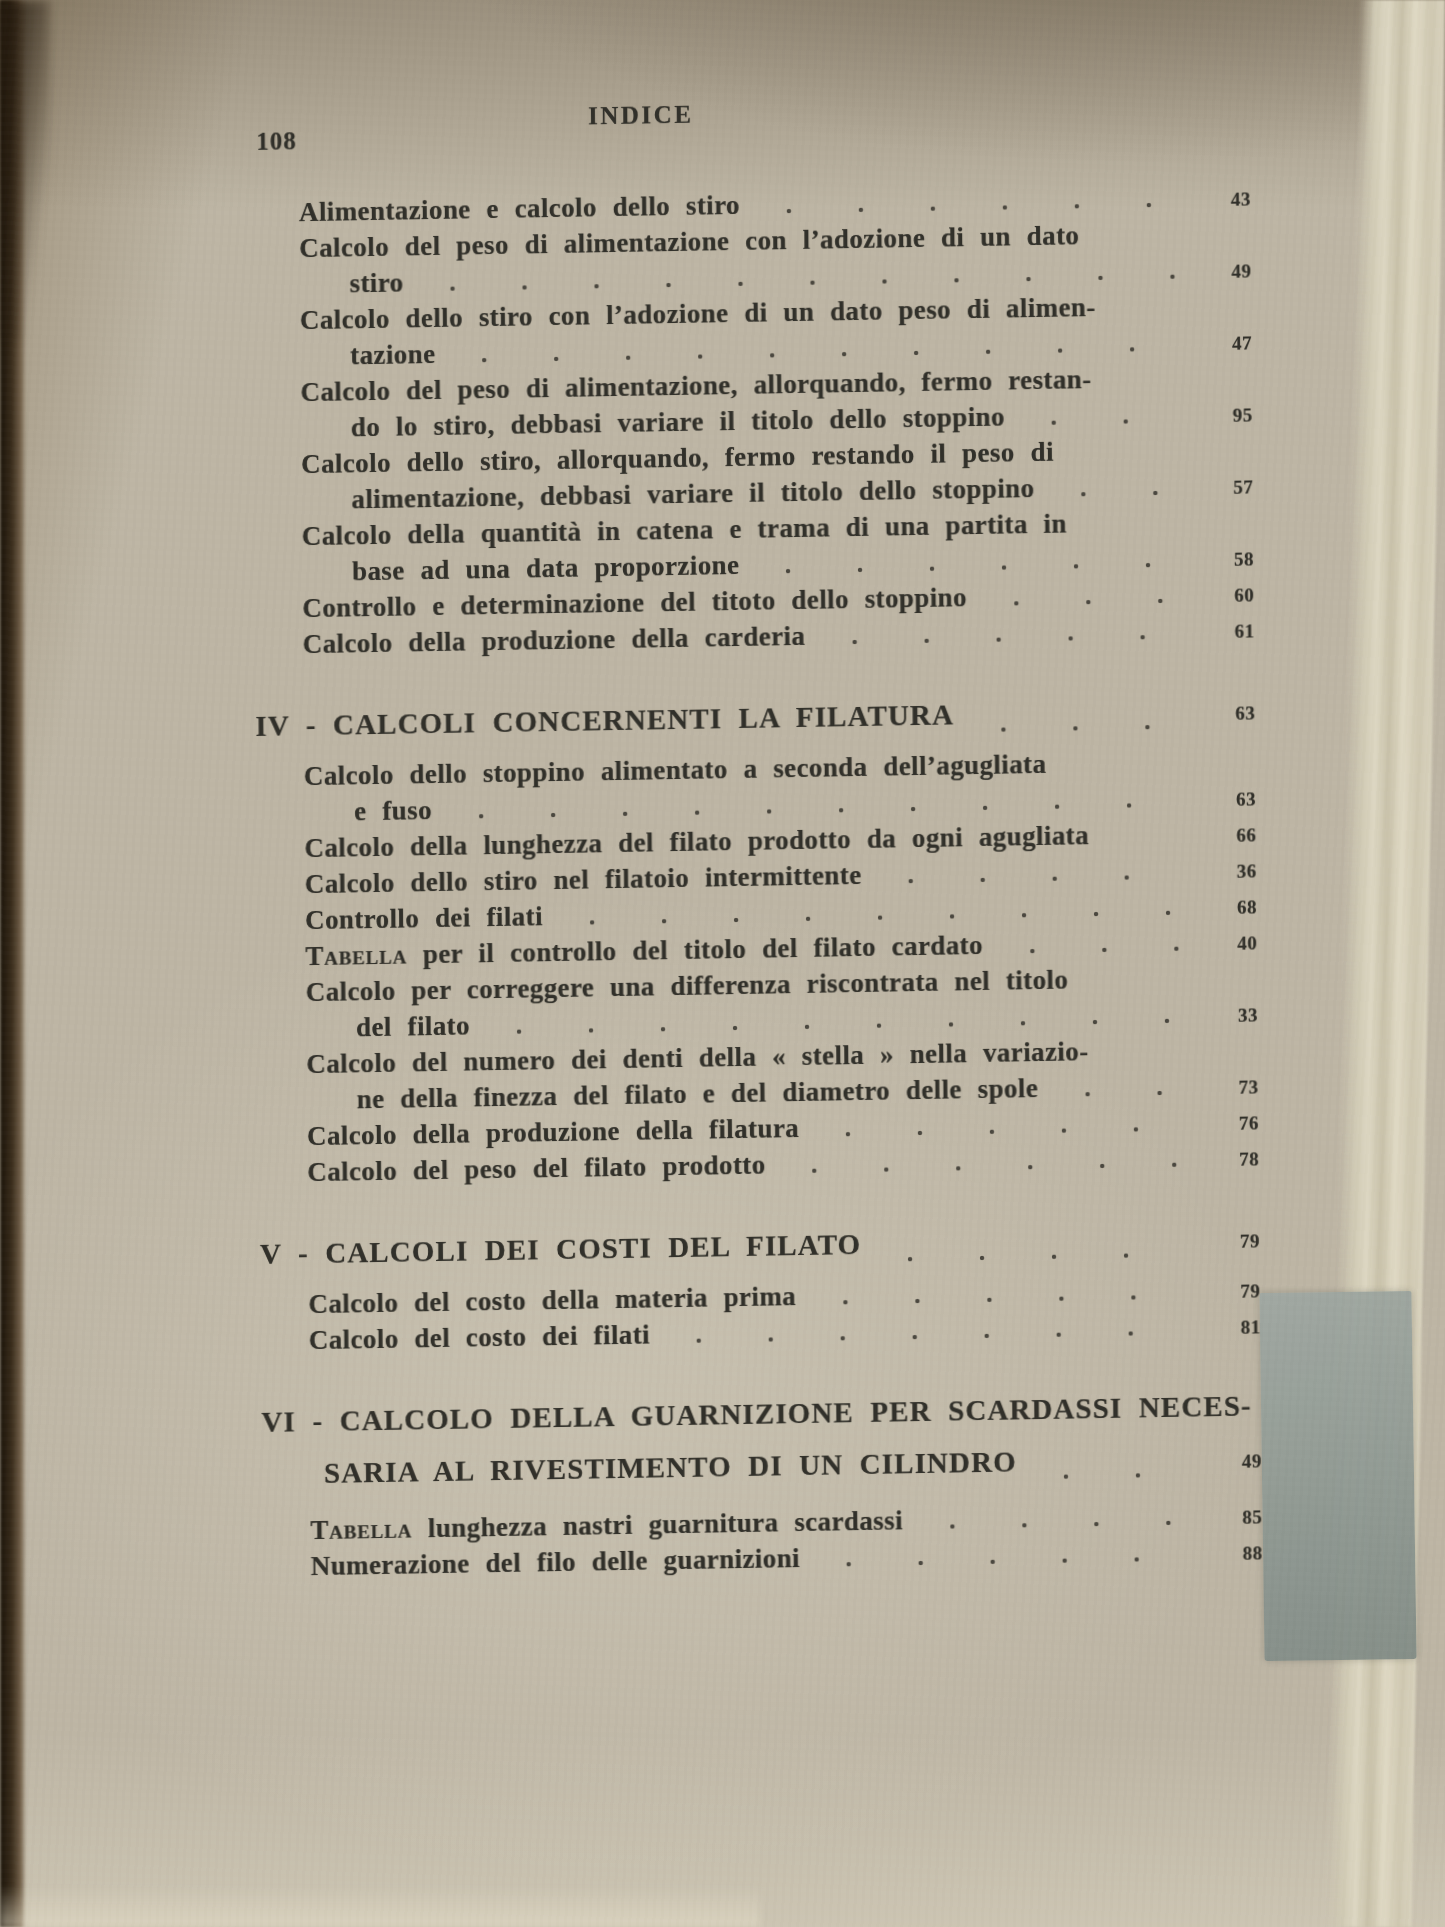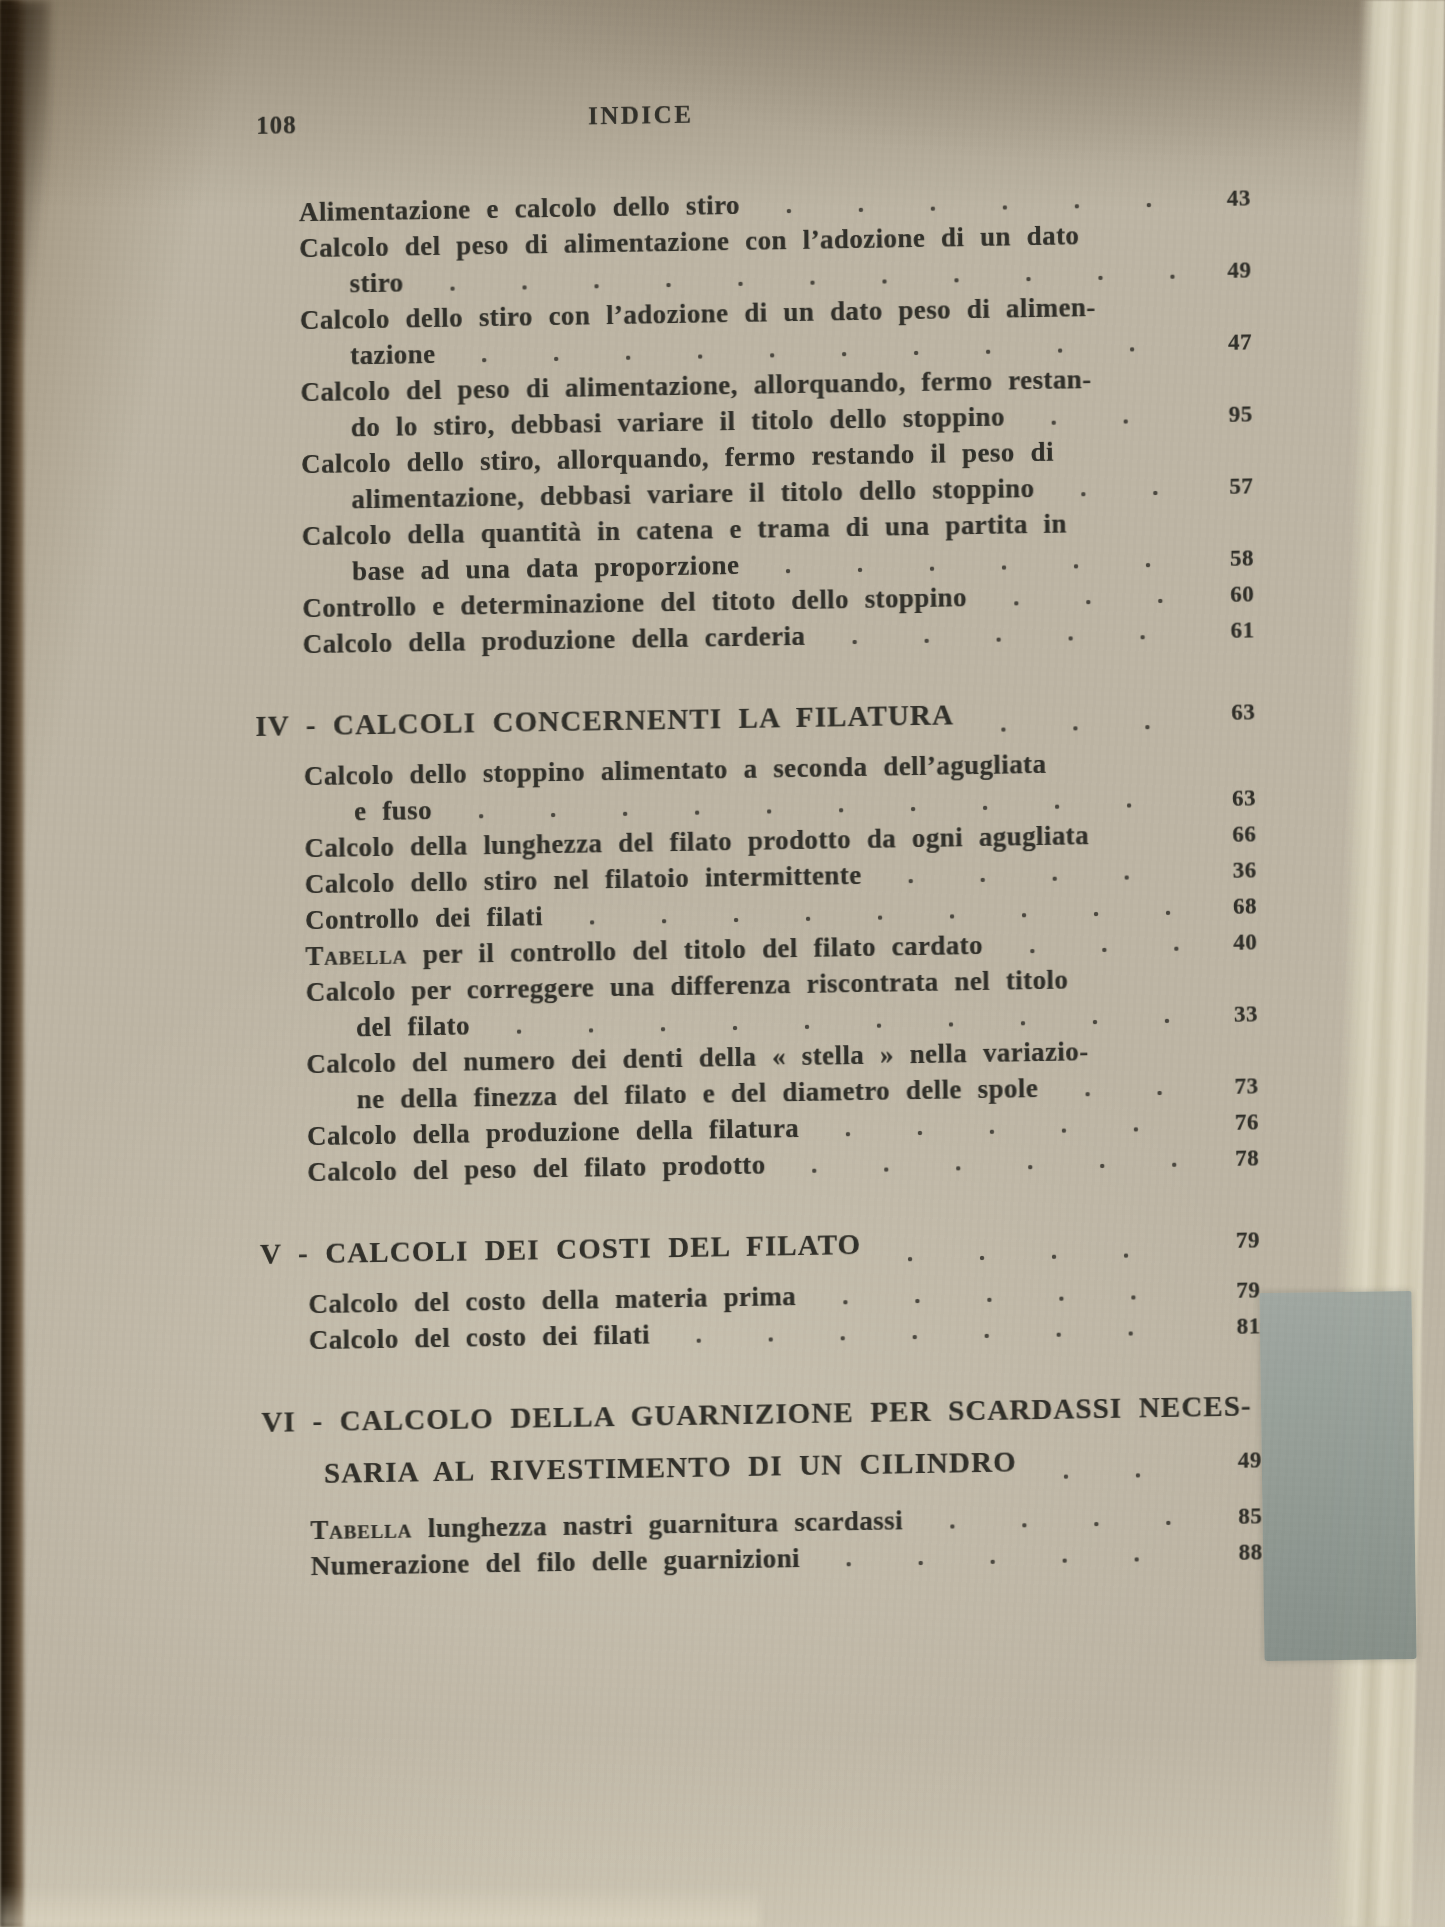--- a/index.html
+++ b/index.html
@@ -38,41 +38,41 @@
     background:linear-gradient(160deg,#a0a8a2,#8d9791 60%,#828c86);
     border-radius:2px 2px 3px 3px;box-shadow:0 0 7px rgba(60,60,55,.28);
     transform:rotate(-0.8deg);opacity:.95;}
   
   .content{position:absolute;left:250px;top:112px;width:1000px;
     color:#31302a;font-weight:700;
     transform:rotate(-0.5deg) skewY(-0.45deg);transform-origin:0 0;
     filter:blur(.2px);
     text-shadow:.3px .4px .7px rgba(44,40,32,.45);}
   .pagehead{position:relative;height:34px;font-size:25px;letter-spacing:1px;}
-  .folio{position:absolute;left:6px;top:0;}
+  .folio{position:absolute;left:6px;top:16px;}
   .running-title{position:absolute;left:338px;top:-4px;letter-spacing:2.5px;}
   .toc{margin-top:52px;}
   .row{display:flex;align-items:baseline;height:36px;white-space:nowrap;font-size:27px;}
   .row .txt{word-spacing:.32em;letter-spacing:.4px;}
   .lead{font-variant:small-caps;letter-spacing:.8px;word-spacing:.32em;}
   .entry{padding-left:48px;}
   .cont{padding-left:98px;}
   .heading{padding-left:0;height:46px;}
   .hcont{padding-left:62px;height:46px;}
   .row.heading .txt,.row.hcont .txt{font-size:29px;letter-spacing:1.1px;word-spacing:.28em;}
   .brk{margin-top:44px;}
   .heading{margin-bottom:6px;}
   .gap-sm{margin-top:12px;}
   .txtwrap{flex:0 0 auto;}
   .leader{flex:1 1 auto;align-self:stretch;margin:0 8px 0 16px;
     background-image:radial-gradient(circle at 3px 3px, rgba(46,44,38,.8) 1.8px, rgba(46,44,38,0) 2.6px);
     background-size:72px 6px;background-repeat:repeat-x;
     background-position:30px calc(100% - 11px);}
   .leader.nodots{background:none;}
-  .pg{flex:0 0 58px;text-align:right;font-size:23px;letter-spacing:.5px;}
+  .pg{flex:0 0 58px;text-align:right;font-size:19px;letter-spacing:.5px;}
 </style>
 </head>
 <body>
 
 <div class="paper-shade"></div>
 <div class="spine-edge"></div>
 <div class="spine-top"></div>
 <div class="edge-strip"></div>
 <div class="bookmark-tab"></div>
 <div class="bottom-sliver"></div>

